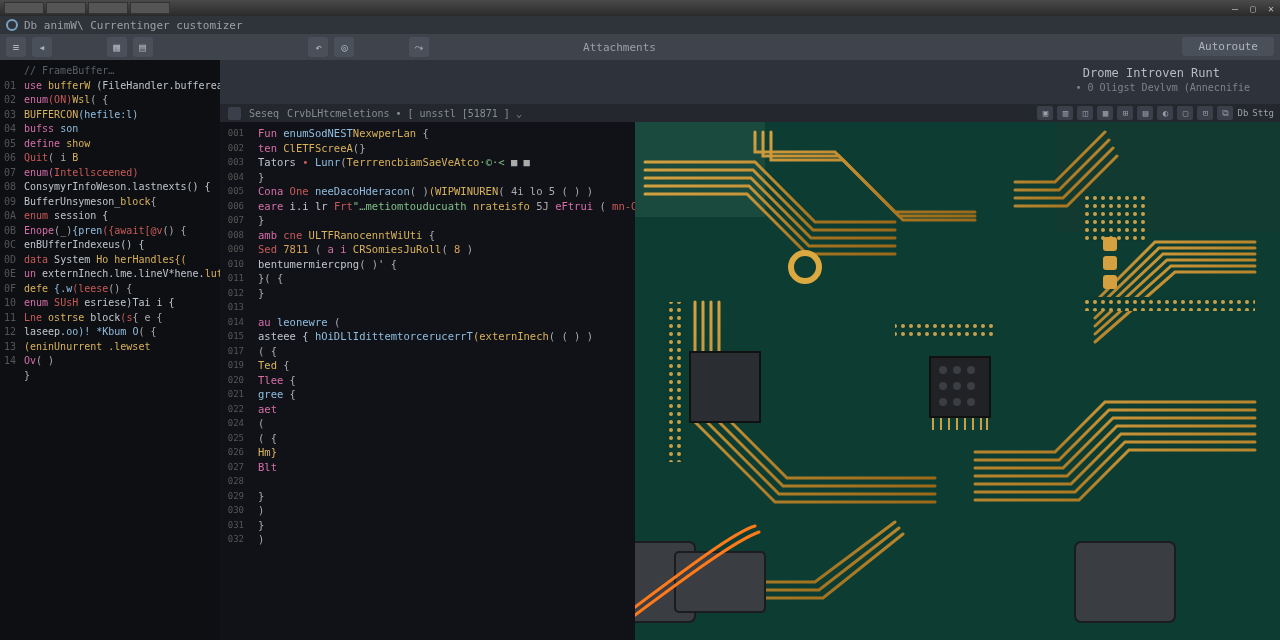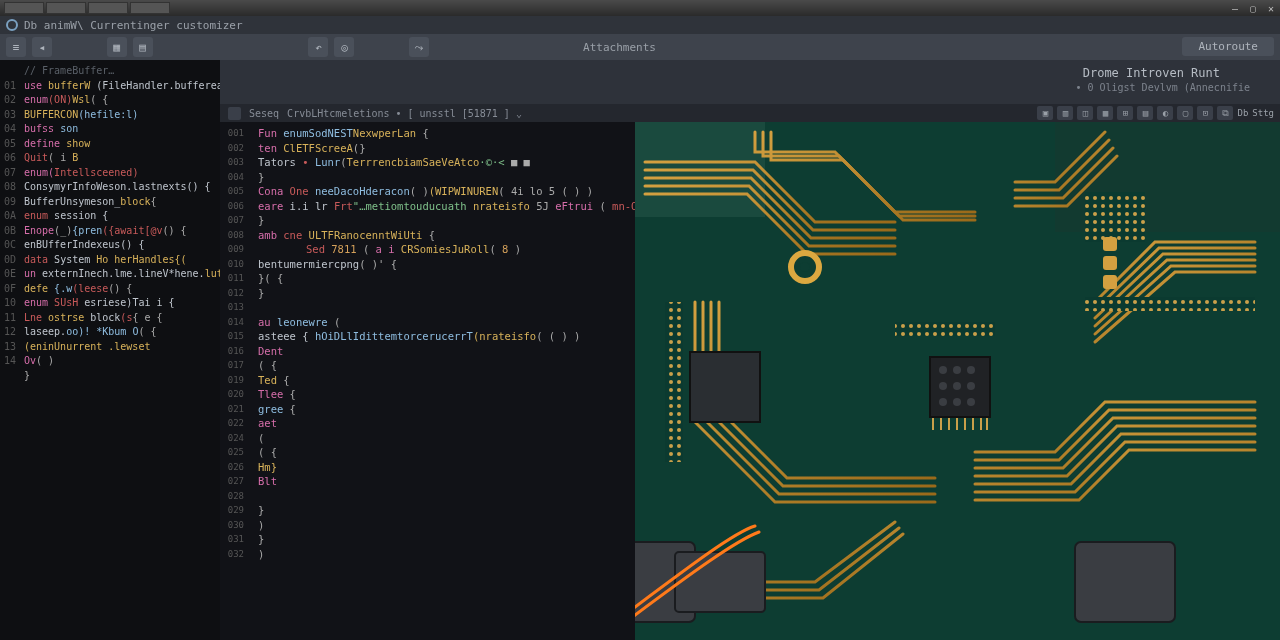--- a/index.html
+++ b/index.html
@@ -246,21 +246,21 @@
     <div class="row">
       <span class="ln">007</span>
       <span class="code" style="padding-left: 6px;"><span class="op">   }</span></span>
     </div>
     <div class="row">
       <span class="ln">008</span>
       <span class="code" style="padding-left: 6px;"><span class="kw">amb  </span><span class="rd">cne </span><span class="ty">ULTFRanocenntWiUti</span><span class="op">    {</span></span>
     </div>
     <div class="row">
       <span class="ln">009</span>
-      <span class="code" style="padding-left: 6px; margin-left: 48px;"><span class="rd">Sed        </span><span class="nm">7811</span><span class="op"> ( </span><span class="kw">a i </span><span class="ty">CRSomiesJuRoll</span><span class="op">( </span><span class="nm">8</span><span class="op"> )</span></span>
+      <span class="code" style="padding-left: 6px;"><span class="rd">Sed        </span><span class="nm">7811</span><span class="op"> ( </span><span class="kw">a i </span><span class="ty">CRSomiesJuRoll</span><span class="op">( </span><span class="nm">8</span><span class="op"> )</span></span>
     </div>
     <div class="row">
       <span class="ln">010</span>
       <span class="code" style="padding-left: 6px;"><span class="op">     </span><span class="wt">bentumermiercpng</span><span class="op">( )' {</span></span>
     </div>
     <div class="row">
       <span class="ln">011</span>
       <span class="code" style="padding-left: 6px;"><span class="op">     }( {</span></span>
     </div>
     <div class="row">
@@ -270,25 +270,21 @@
     <div class="row">
       <span class="ln">013</span>
       <span class="code" style="padding-left: 6px;"><span class="op"> </span></span>
     </div>
     <div class="row">
       <span class="ln">014</span>
       <span class="code" style="padding-left: 6px;"><span class="kw">au </span><span class="fn">leonewre </span><span class="op"> (</span></span>
     </div>
     <div class="row">
       <span class="ln">015</span>
-      <span class="code" style="padding-left: 6px;"><span class="wt">asteee  {  </span><span class="fn">hOiDLlIdittemtorcerucerrT</span><span class="ty">(nrateisfo</span><span class="op">(     (    )    )</span></span>
-    </div>
-    <div class="row">
-      <span class="ln">016</span>
-      <span class="code" style="padding-left: 6px;"><span class="kw">Dent</span></span>
+      <span class="code" style="padding-left: 6px;"><span class="wt">asteee  {  </span><span class="fn">hOiDLlIdittemtorcerucerrT</span><span class="ty">(externInech</span><span class="op">(     (    )    )</span></span>
     </div>
     <div class="row">
       <span class="ln">017</span>
       <span class="code" style="padding-left: 6px;"><span class="op">  ( {</span></span>
     </div>
     <div class="row">
       <span class="ln">019</span>
       <span class="code" style="padding-left: 6px;"><span class="ty">Ted   </span><span class="op">{</span></span>
     </div>
     <div class="row">

